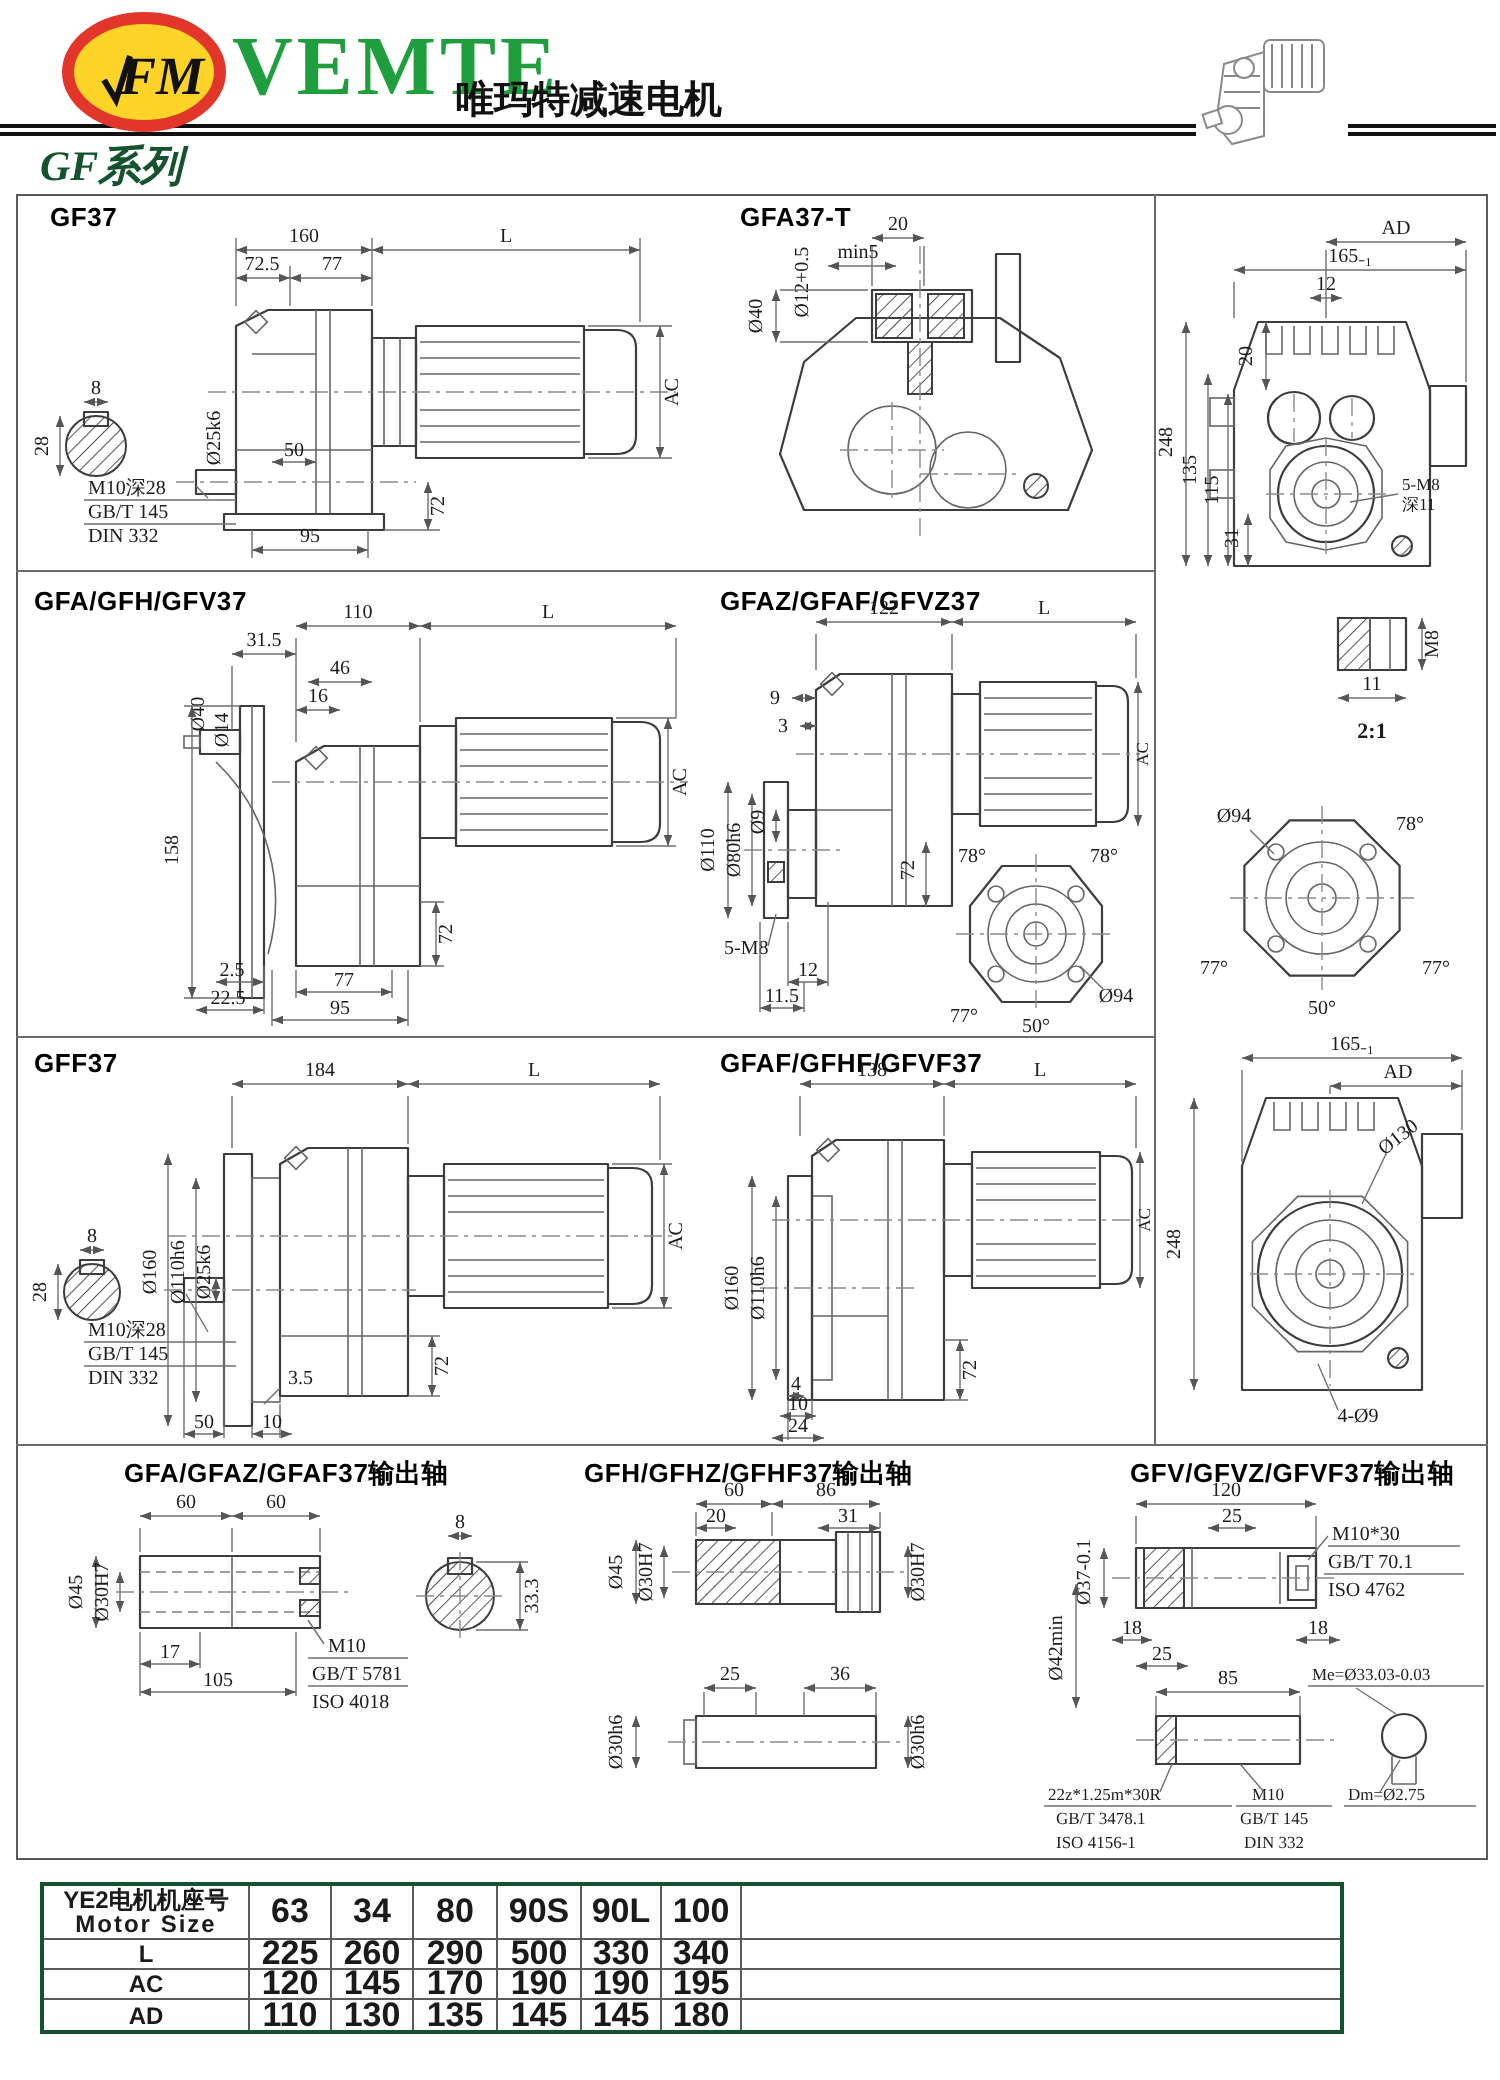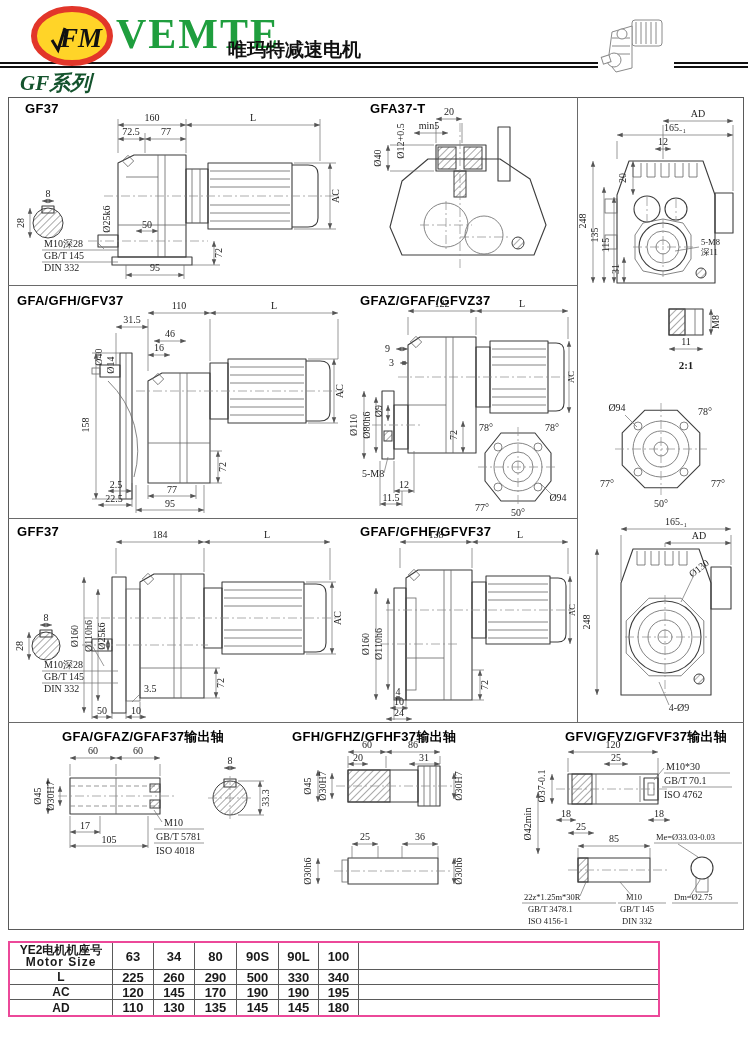--- a/index.html
+++ b/index.html
@@ -21,26 +21,26 @@
   .hdn{fill:none;stroke:#7d7d7d;stroke-width:.8;stroke-dasharray:5 3}
   .ht{fill:url(#h45);stroke:#3d3d3d;stroke-width:1}
   svg text{font-family:"Liberation Serif",serif;font-size:10px;fill:#1d1d1d}
   svg text.s9{font-size:8.5px}
   svg text.s11{font-size:11px;font-weight:bold}
   .brand{position:absolute;left:116px;top:10px;font:bold 42px "Liberation Serif",serif;
          color:#1f9e3e;letter-spacing:2px}
   .brand-sub{position:absolute;left:228px;top:37px;font:bold 19px "Liberation Sans",sans-serif;color:#111}
   .series{position:absolute;left:20px;top:69px;font:italic bold 21px "Liberation Serif",serif;color:#14532d}
   .micon{position:absolute;left:598px;top:12px;width:76px;height:66px;background:#fff}
-  .tbl{position:absolute;left:8px;top:941px;width:652px;box-sizing:border-box;
-       border:2px solid #ec4899;display:grid;
+  .tbl{position:absolute;left:20px;top:941px;width:652px;box-sizing:border-box;
+       border:2px solid #14532d;display:grid;
        grid-template-columns:103px 41px 41px 42px 42px 40px 40px auto;
        grid-template-rows:27px 15px 15px 15px}
   .tc{border-right:1px solid #5a5a5a;border-bottom:1px solid #5a5a5a;display:flex;
-      align-items:center;justify-content:center;font-weight:bold;font-size:13px}
+      align-items:center;justify-content:center;font-weight:bold;font-size:17px}
   .tc.lastc{border-right:none}
   .tc.lastr{border-bottom:none}
   .hdrcell{flex-direction:column;font-size:12px;line-height:12px}
   .hdrcell .en{letter-spacing:1px}
   .lblcell{font-size:12px}
 </style>
 </head>
 <body>
 
 <svg width="0" height="0">

